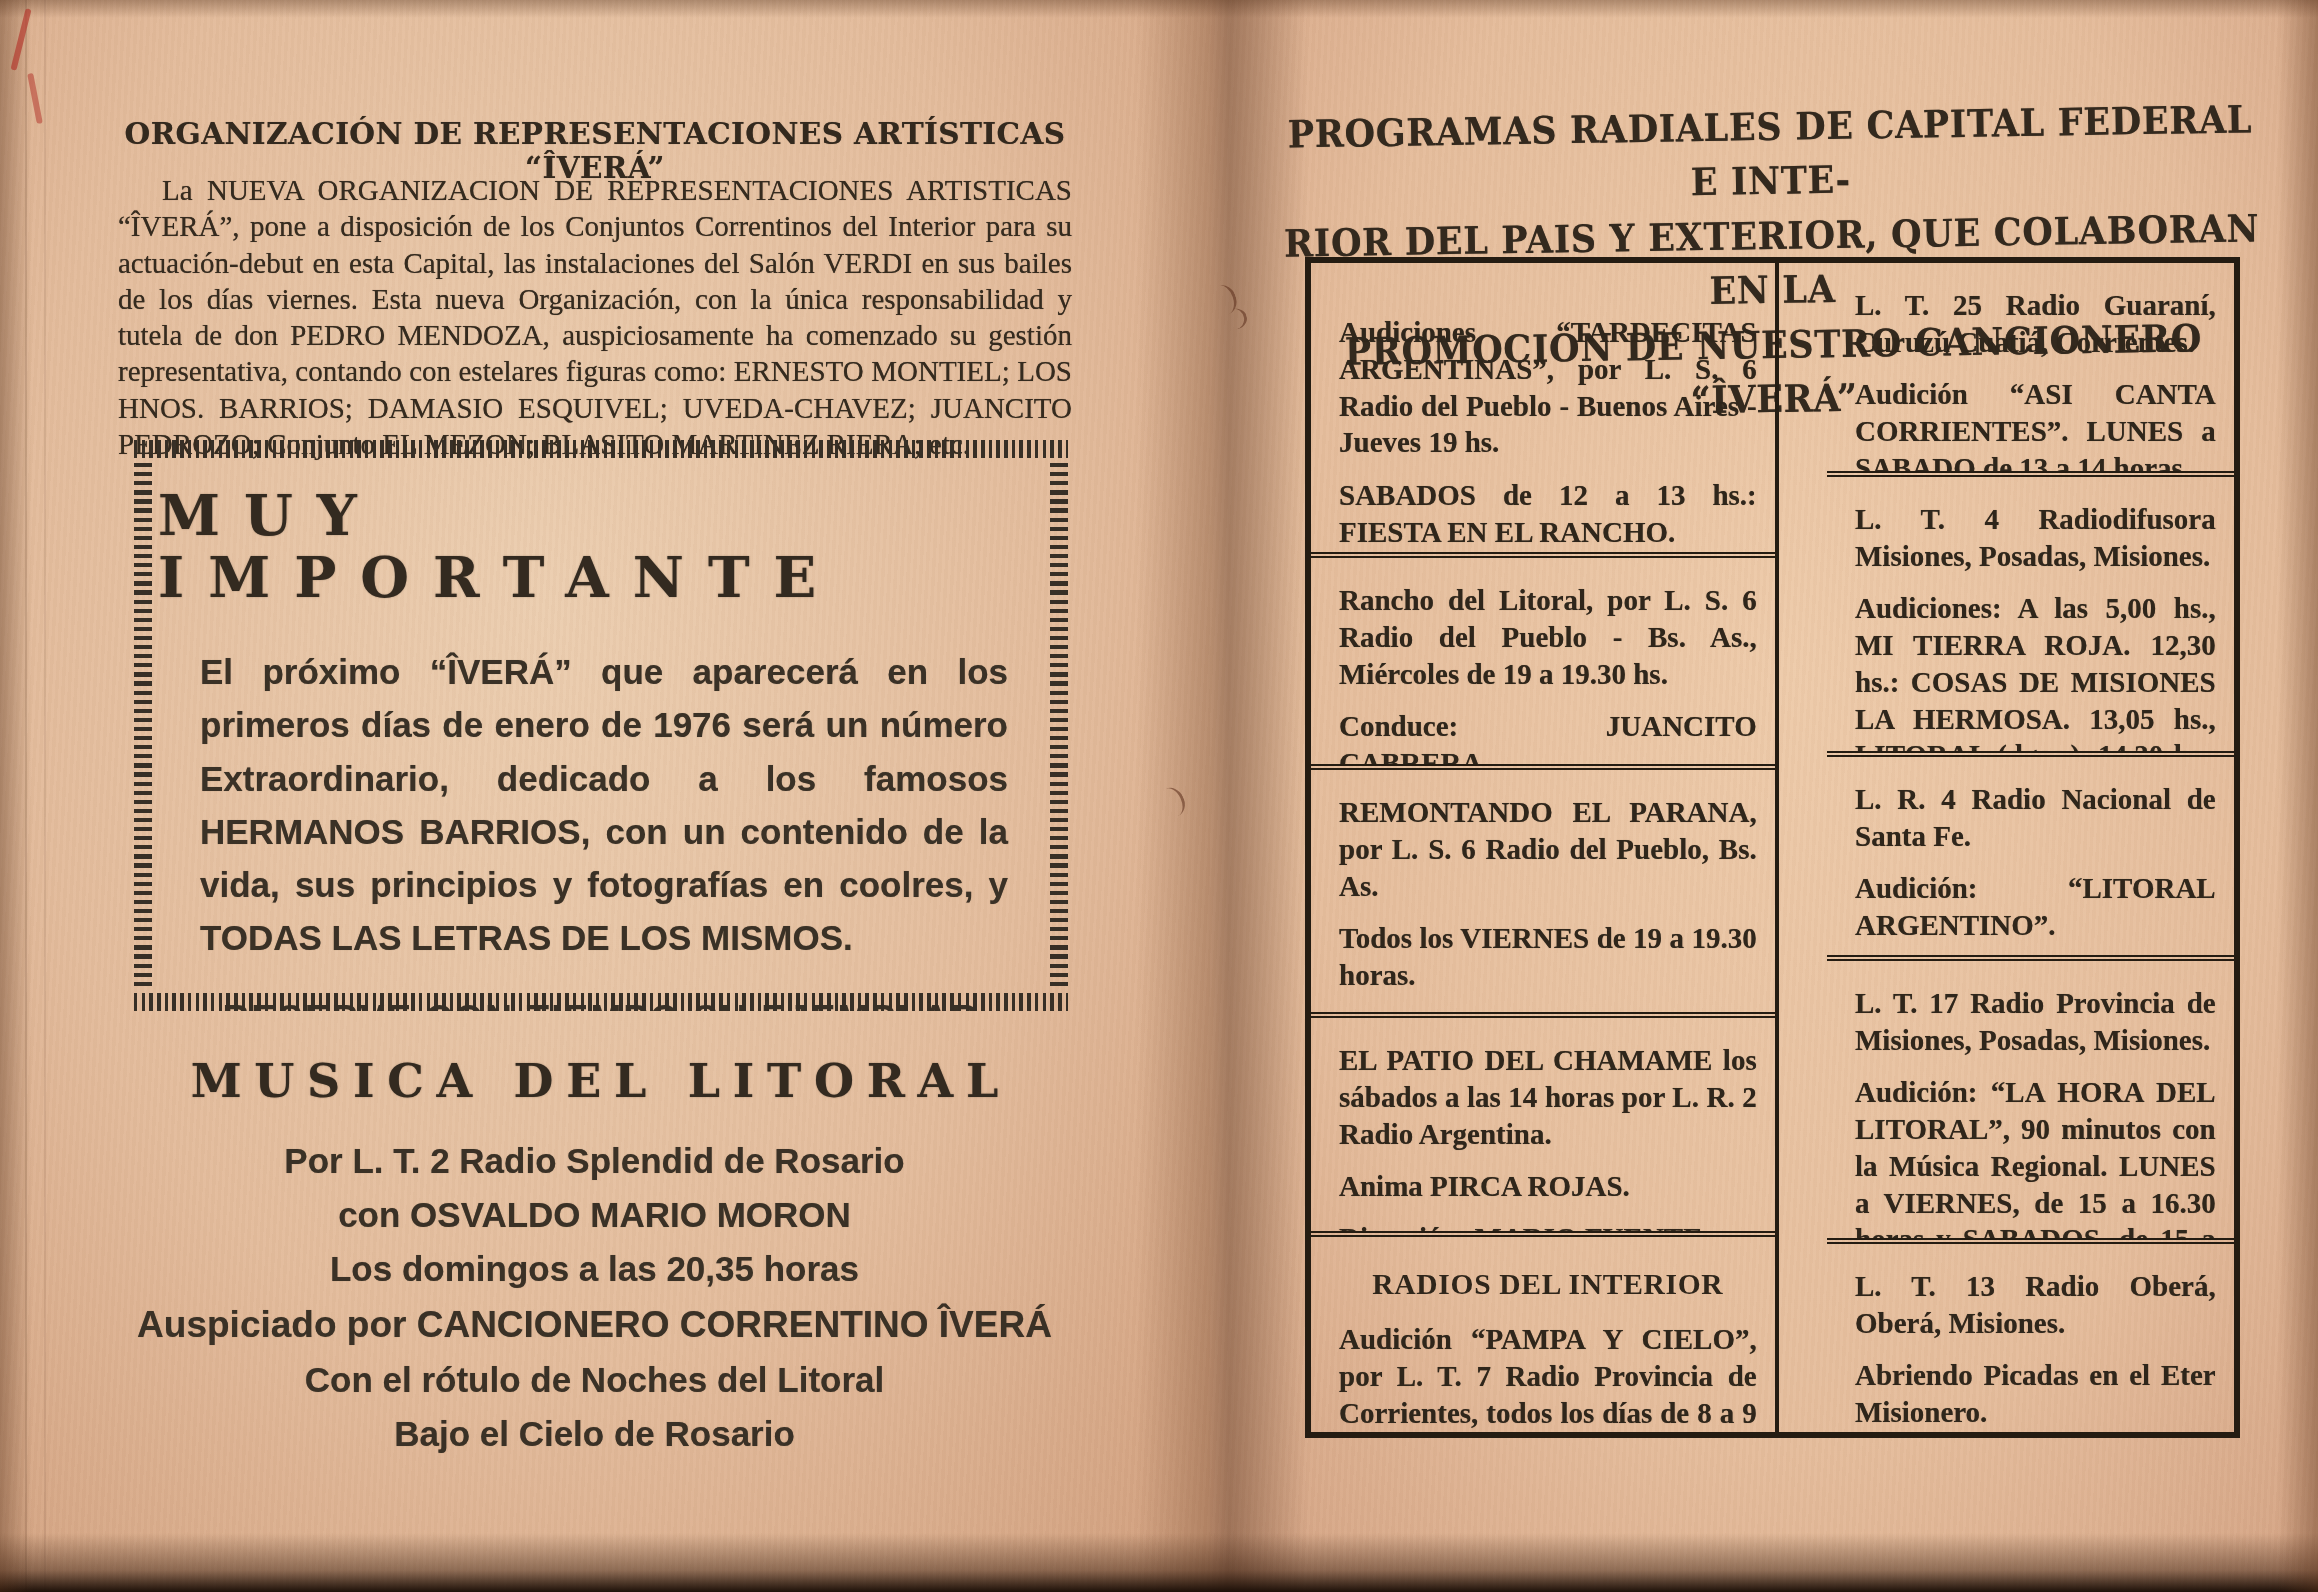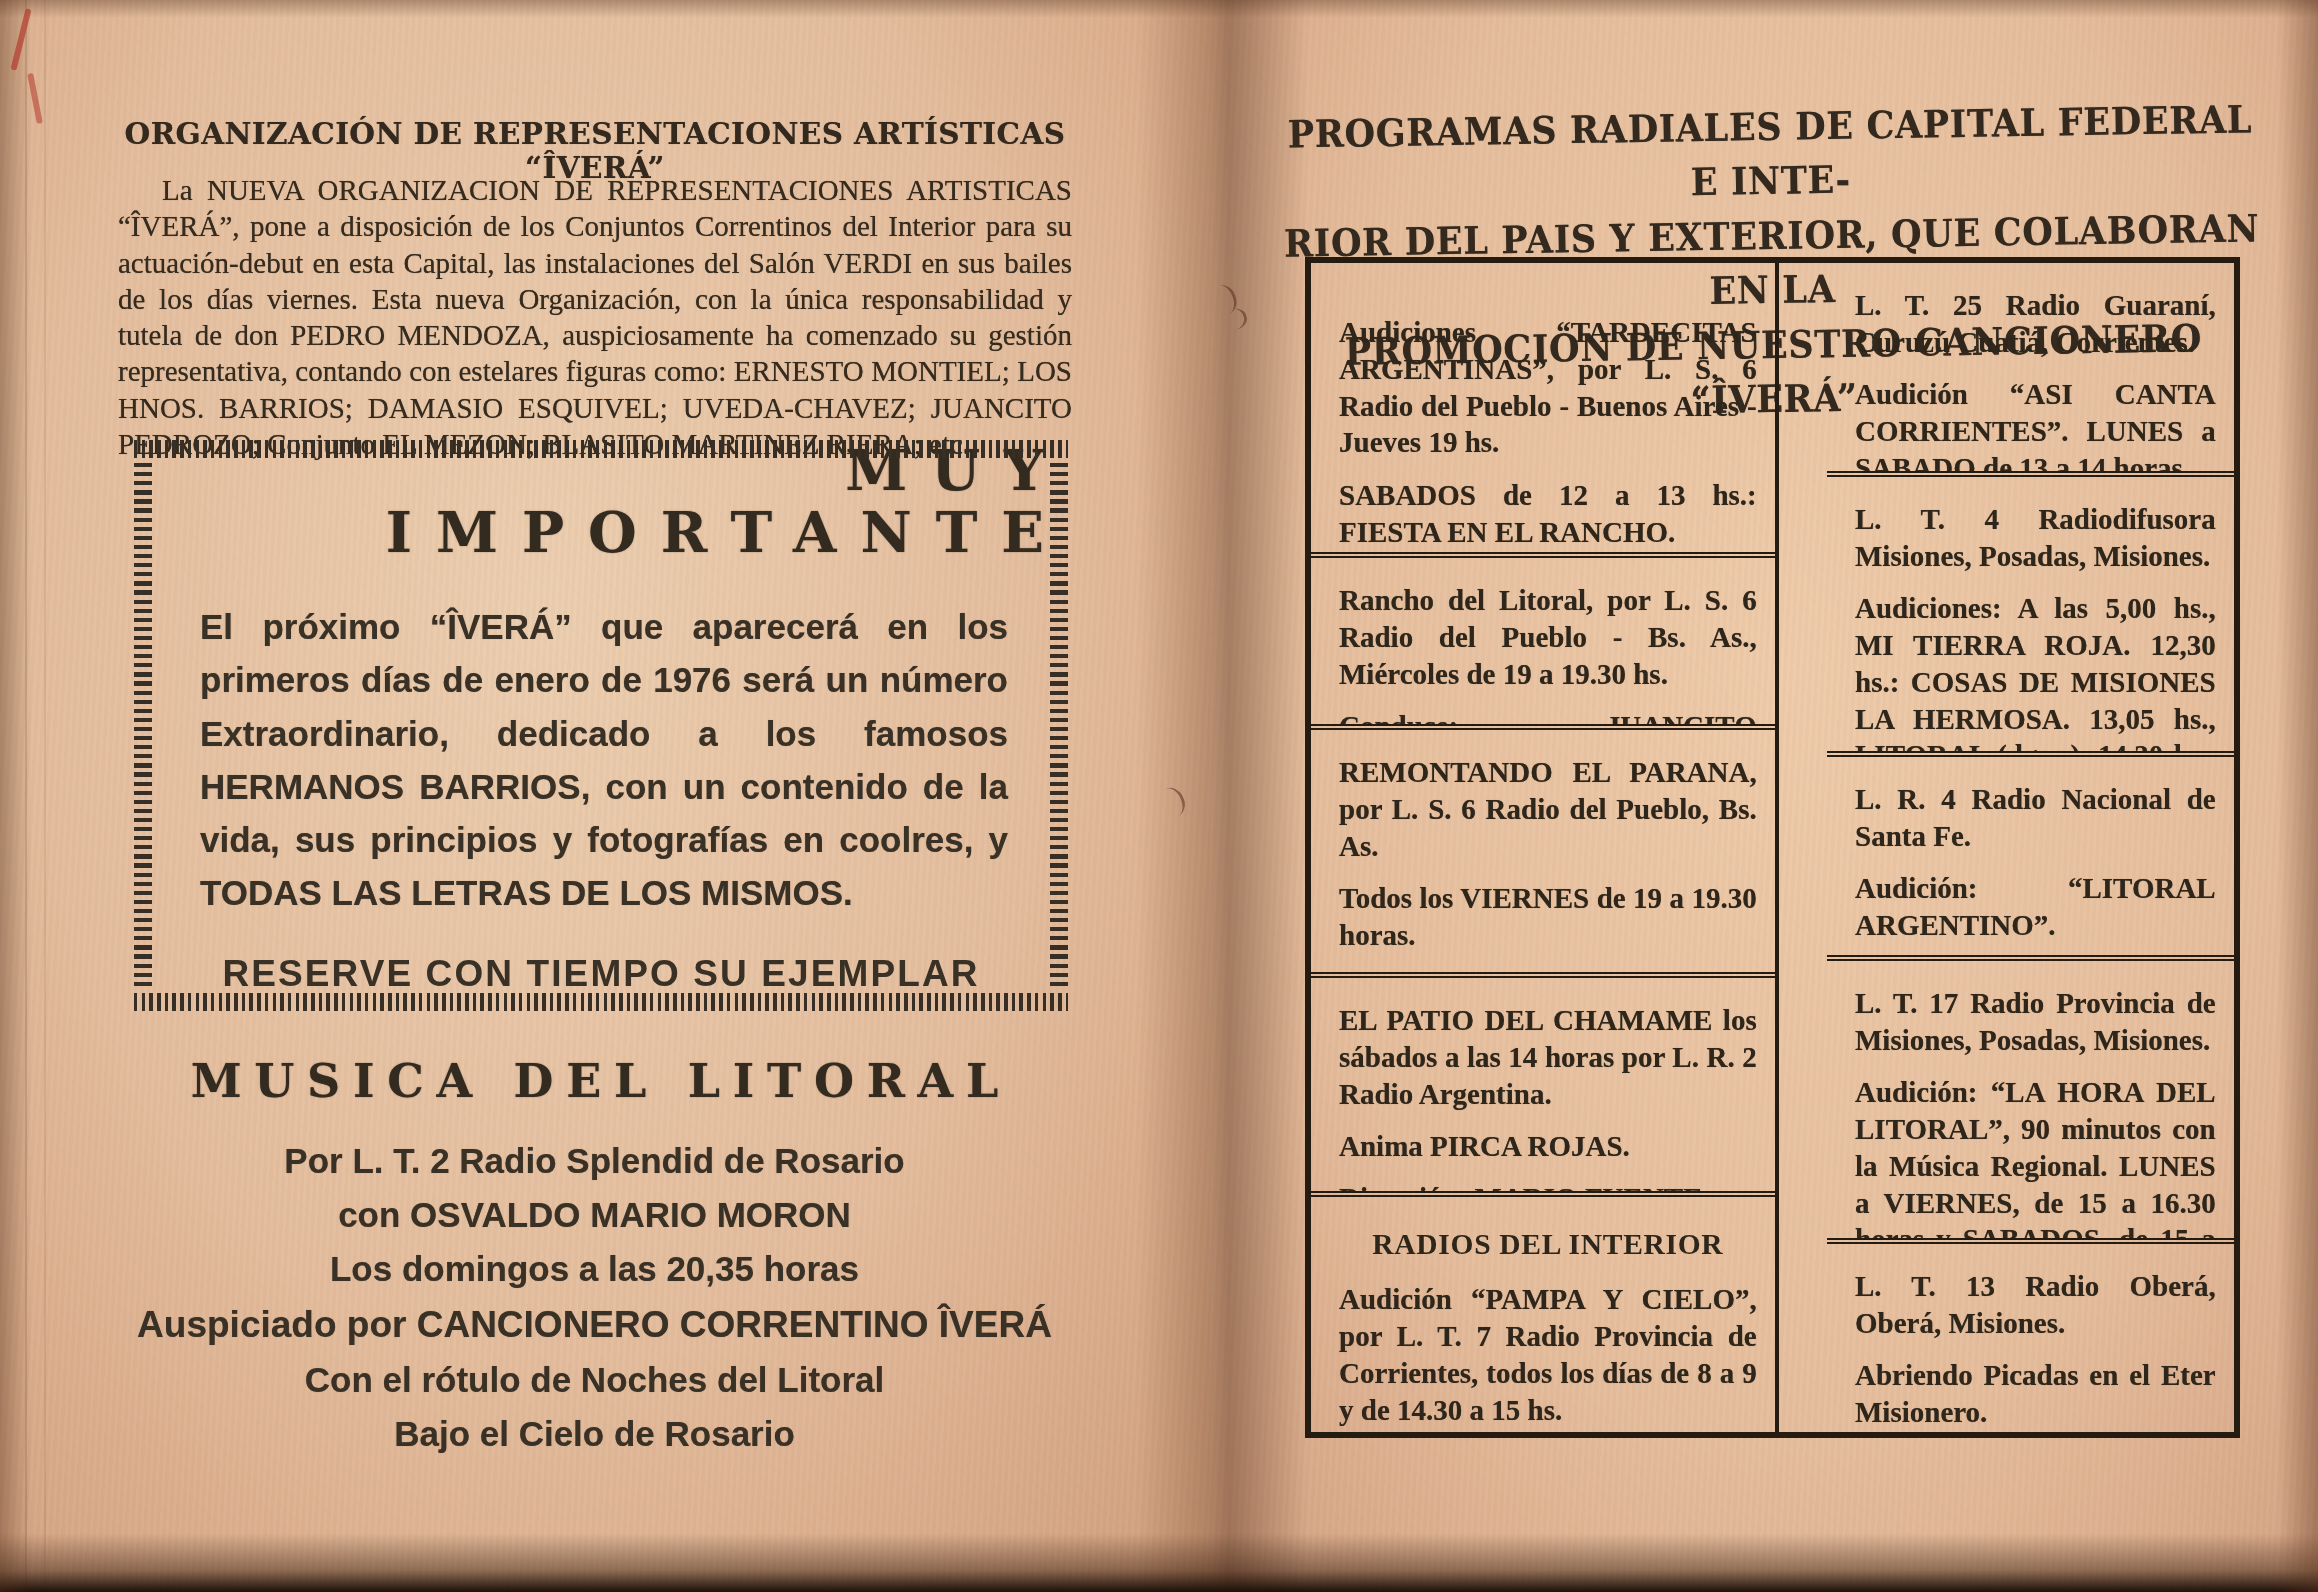--- a/index.html
+++ b/index.html
@@ -22,21 +22,21 @@
     font:400 29px/1.25 "Liberation Serif", serif; text-align:justify; text-indent:44px;
     color:#352b1f; text-shadow:0 0 0.7px rgba(48,38,26,.75); }
 
   .imp-box { position:absolute; left:134px; top:440px; width:934px; height:571px; overflow:hidden; }
   .imp-box .bt, .imp-box .bb { position:absolute; left:0; right:0; height:17.6px;
     background:repeating-linear-gradient(90deg, #372f26 0 3.5px, transparent 3.5px 7.7px); }
   .imp-box .bt { top:0; } .imp-box .bb { bottom:0; }
   .imp-box .bl, .imp-box .br { position:absolute; top:22.5px; bottom:22.5px; width:17.6px;
     background:repeating-linear-gradient(180deg, #372f26 0 4.2px, transparent 4.2px 9.1px); }
   .imp-box .bl { left:0; } .imp-box .br { right:0; }
-  .imp-heading { text-align:right; padding-left:24px;
+  .imp-heading { margin-top:45px; text-align:left; padding-left:24px;
     font:700 56px/1.1 "DejaVu Serif", serif; letter-spacing:24px; color:#332a20;
     text-shadow:0 0 1.4px rgba(45,36,26,.5); }
   .imp-body { margin:37px 60px 0 66px; font:700 35px/1.52 "Liberation Sans", sans-serif;
     text-align:justify; color:#3a3126; text-shadow:0 0 0.7px rgba(52,42,30,.5); }
   .imp-footer { margin-top:35px; text-align:center; font:700 37px/1.1 "Liberation Sans", sans-serif;
     letter-spacing:2.1px; color:#3a3126; }
 
   .mus-heading { position:absolute; left:120px; top:1056px; width:949px; text-align:center;
     font:700 46px/1.1 "DejaVu Serif", serif; letter-spacing:12.7px; padding-left:12.7px;
     color:#332a20; text-shadow:0 0 1.4px rgba(45,36,26,.5); }
@@ -126,21 +126,21 @@
     </div>
 
     <div class="ptable">
       <div class="tcol tcol-left">
         <div class="cell pt-lg" style="height:295px">
           <div class="cps">
               <p class="cp">Audiciones “TARDECITAS ARGENTINAS”, por L. S. 6 Radio del Pueblo - Buenos Aires - Jueves 19 hs.</p>
               <p class="cp">SABADOS de 12 a 13 hs.: FIESTA EN EL RANCHO.</p>
             </div>
         </div>
-        <div class="cell" style="height:172px">
+        <div class="cell" style="height:212px">
           <div class="cps">
               <p class="cp">Rancho del Litoral, por L. S. 6 Radio del Pueblo - Bs. As., Miércoles de 19 a 19.30 hs.</p>
               <p class="cp">Conduce: JUANCITO CABRERA.</p>
             </div>
         </div>
         <div class="cell" style="height:248px">
           <div class="cps">
               <p class="cp">REMONTANDO EL PARANA, por L. S. 6 Radio del Pueblo, Bs. As.</p>
               <p class="cp">Todos los VIERNES de 19 a 19.30 horas.</p>
               <p class="cp">Conduce: RUBEN LEONAR.</p>

